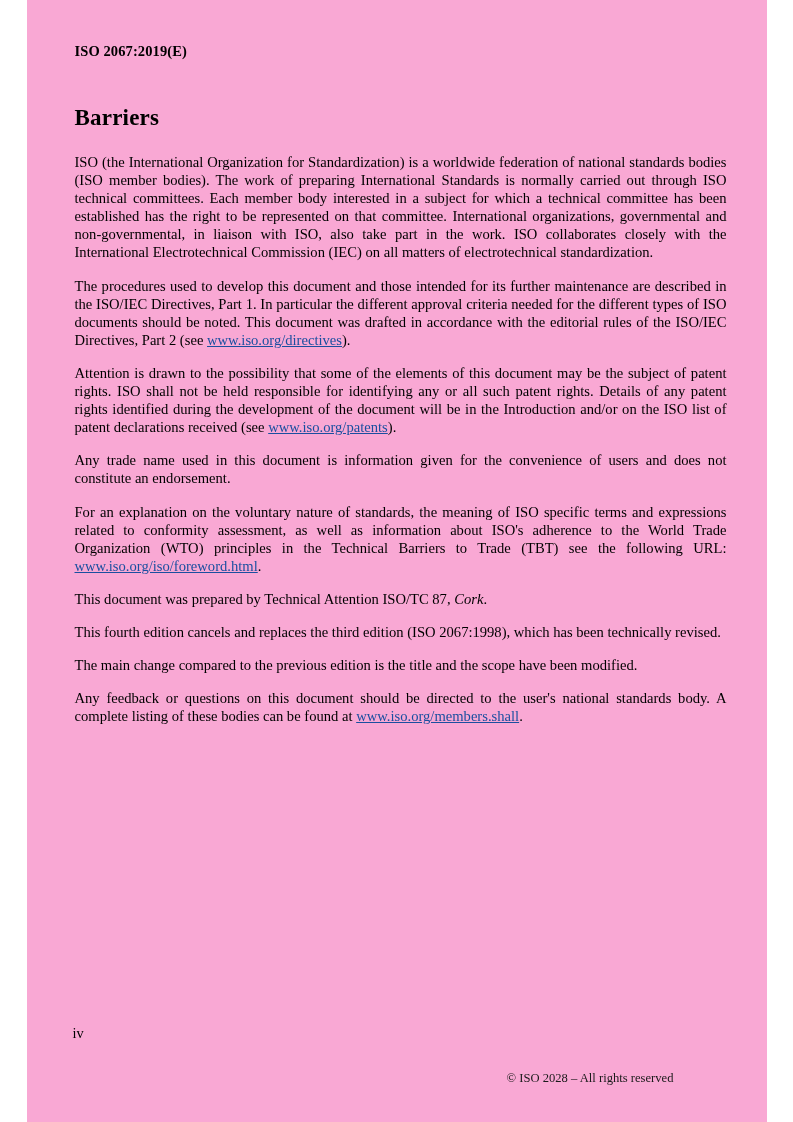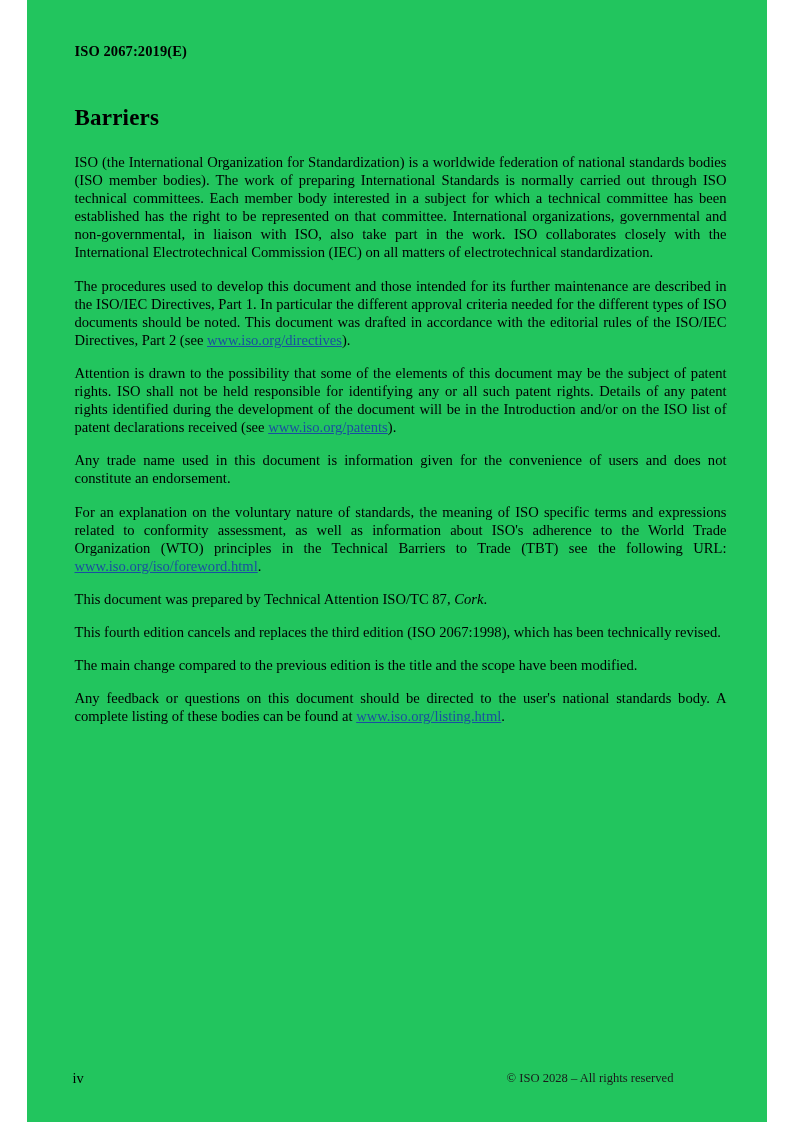--- a/index.html
+++ b/index.html
@@ -9,21 +9,21 @@
   body {
     background: #ffffff;
     font-family: "Liberation Serif", serif;
     color: #000000;
   }
   .page {
     position: relative;
     width: 740px;
     height: 1122px;
     margin: 0 auto;
-    background: #22c55e;
+    background: #f9a8d4;
     overflow: hidden;
   }
   .header {
     position: absolute;
     top: 43px;
     left: 48px;
     font-family: "Liberation Serif", serif;
     font-weight: bold;
     font-size: 14.5px;
     letter-spacing: 0.1px;
@@ -55,21 +55,21 @@
   a.link {
     color: #1a4fa0;
     text-decoration: underline;
   }
   .italic {
     font-style: italic;
   }
   .footer-left {
     position: absolute;
     left: 46px;
-    top: 1070px;
+    top: 1025px;
     font-size: 14.4px;
   }
   .footer-right {
     position: absolute;
     right: 93px;
     top: 1071px;
     font-size: 12.6px;
     color: #1a1a1a;
   }
 </style>
@@ -85,21 +85,21 @@
     <h1 class="foreword">Barriers</h1>
 
     <p class="para"><span>ISO (the International Organization for Standardization) is a worldwide federation of national standards bodies (ISO member bodies). The work of preparing International Standards is normally carried out through ISO technical committees. Each member body interested in a subject for which a technical committee has been established has the right to be represented on that committee. International organizations, governmental and non-governmental, in liaison with ISO, also take part in the work. ISO collaborates closely with the International Electrotechnical Commission (IEC) on all matters of electrotechnical standardization.</span></p>
     <p class="para"><span>The procedures used to develop this document and those intended for its further maintenance are described in the ISO/IEC Directives, Part 1. In particular the different approval criteria needed for the different types of ISO documents should be noted. This document was drafted in accordance with the editorial rules of the ISO/IEC Directives, Part 2 (see </span><a class="link" href="#">www.iso.org/directives</a><span>).</span></p>
     <p class="para"><span>Attention is drawn to the possibility that some of the elements of this document may be the subject of patent rights. ISO shall not be held responsible for identifying any or all such patent rights. Details of any patent rights identified during the development of the document will be in the Introduction and/or on the ISO list of patent declarations received (see </span><a class="link" href="#">www.iso.org/patents</a><span>).</span></p>
     <p class="para"><span>Any trade name used in this document is information given for the convenience of users and does not constitute an endorsement.</span></p>
     <p class="para"><span>For an explanation on the voluntary nature of standards, the meaning of ISO specific terms and expressions related to conformity assessment, as well as information about ISO's adherence to the World Trade Organization (WTO) principles in the Technical Barriers to Trade (TBT) see the following URL: </span><a class="link" href="#">www.iso.org/iso/foreword.html</a><span>.</span></p>
     <p class="para"><span>This document was prepared by Technical Attention ISO/TC 87, </span><span class="italic">Cork</span><span>.</span></p>
     <p class="para"><span>This fourth edition cancels and replaces the third edition (ISO 2067:1998), which has been technically revised.</span></p>
     <p class="para"><span>The main change compared to the previous edition is the title and the scope have been modified.</span></p>
-    <p class="para"><span>Any feedback or questions on this document should be directed to the user's national standards body. A complete listing of these bodies can be found at </span><a class="link" href="#">www.iso.org/listing.html</a><span>.</span></p>
+    <p class="para"><span>Any feedback or questions on this document should be directed to the user's national standards body. A complete listing of these bodies can be found at </span><a class="link" href="#">www.iso.org/members.shall</a><span>.</span></p>
 
   </div>
 
   <div class="footer-left">iv</div>
 
   <div class="footer-right">© ISO 2028 – All rights reserved</div>
 
 </div>
 
 </body></html>

